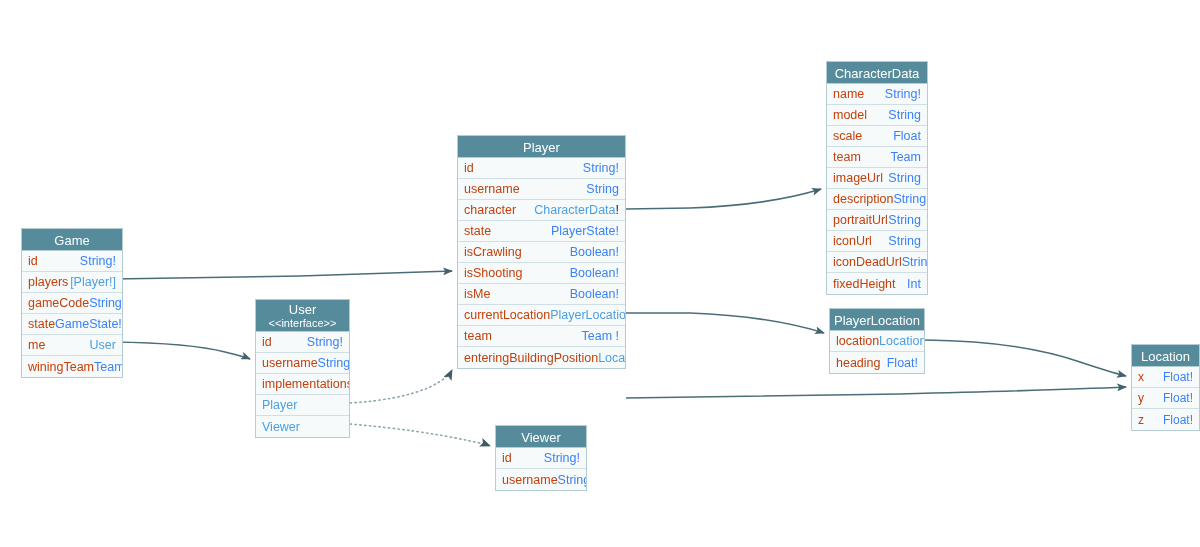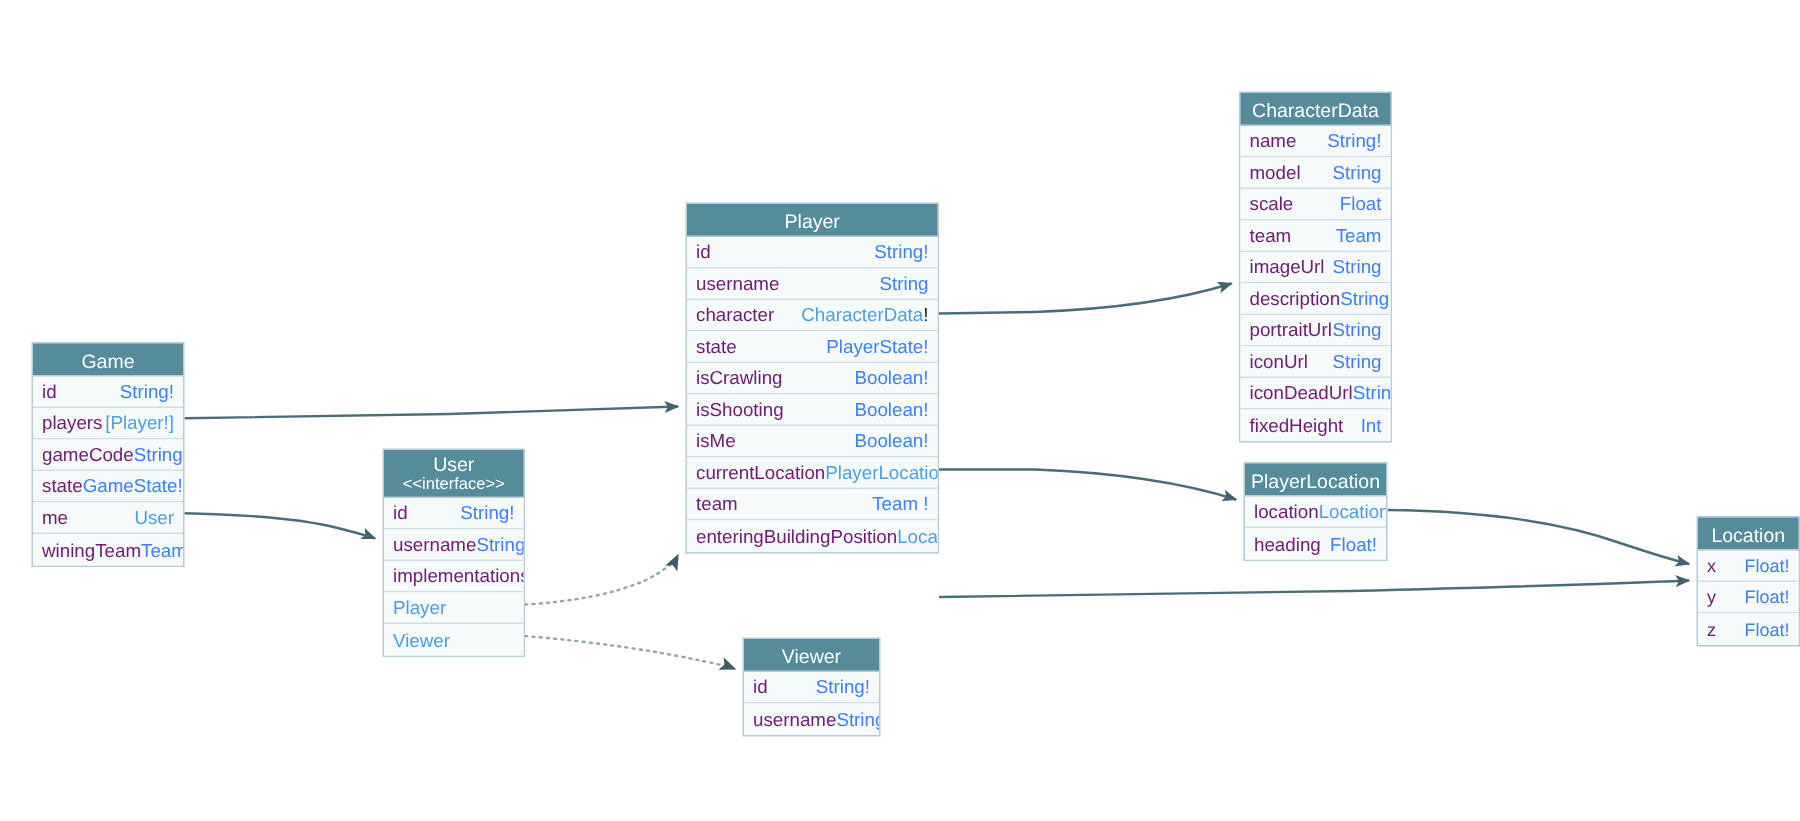--- a/index.html
+++ b/index.html
@@ -63,21 +63,21 @@
     border-bottom: 1px solid #cfdfe4;
     background: #f7fafa;
     font-size: 12.5px;
     line-height: 14px;
     padding: 0 6px;
     height: 21px;
     white-space: nowrap;
     overflow: hidden;
   }
   .row:last-child { border-bottom: none; }
-  .row .fname { color: #701a75; }
+  .row .fname { color: #c2410c; }
   .row .ftype { color: #3b82f6; text-align: right; }
   .row .ftype.link { color: #4b9fe1; }
   .row .ftype .bang { color: #1a1a1a; }
   .row.center {
     justify-content: center;
   }
   .row.center .fname { text-align: center; width: 100%; }
   .row.impl {
     justify-content: flex-start;
   }

